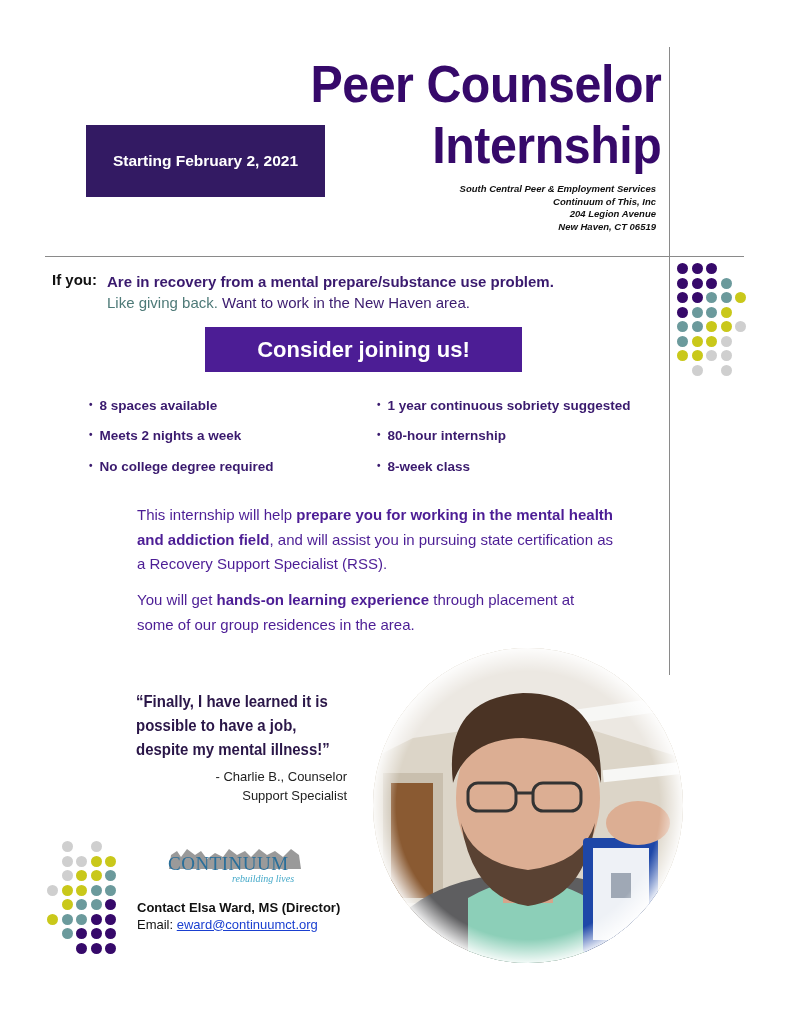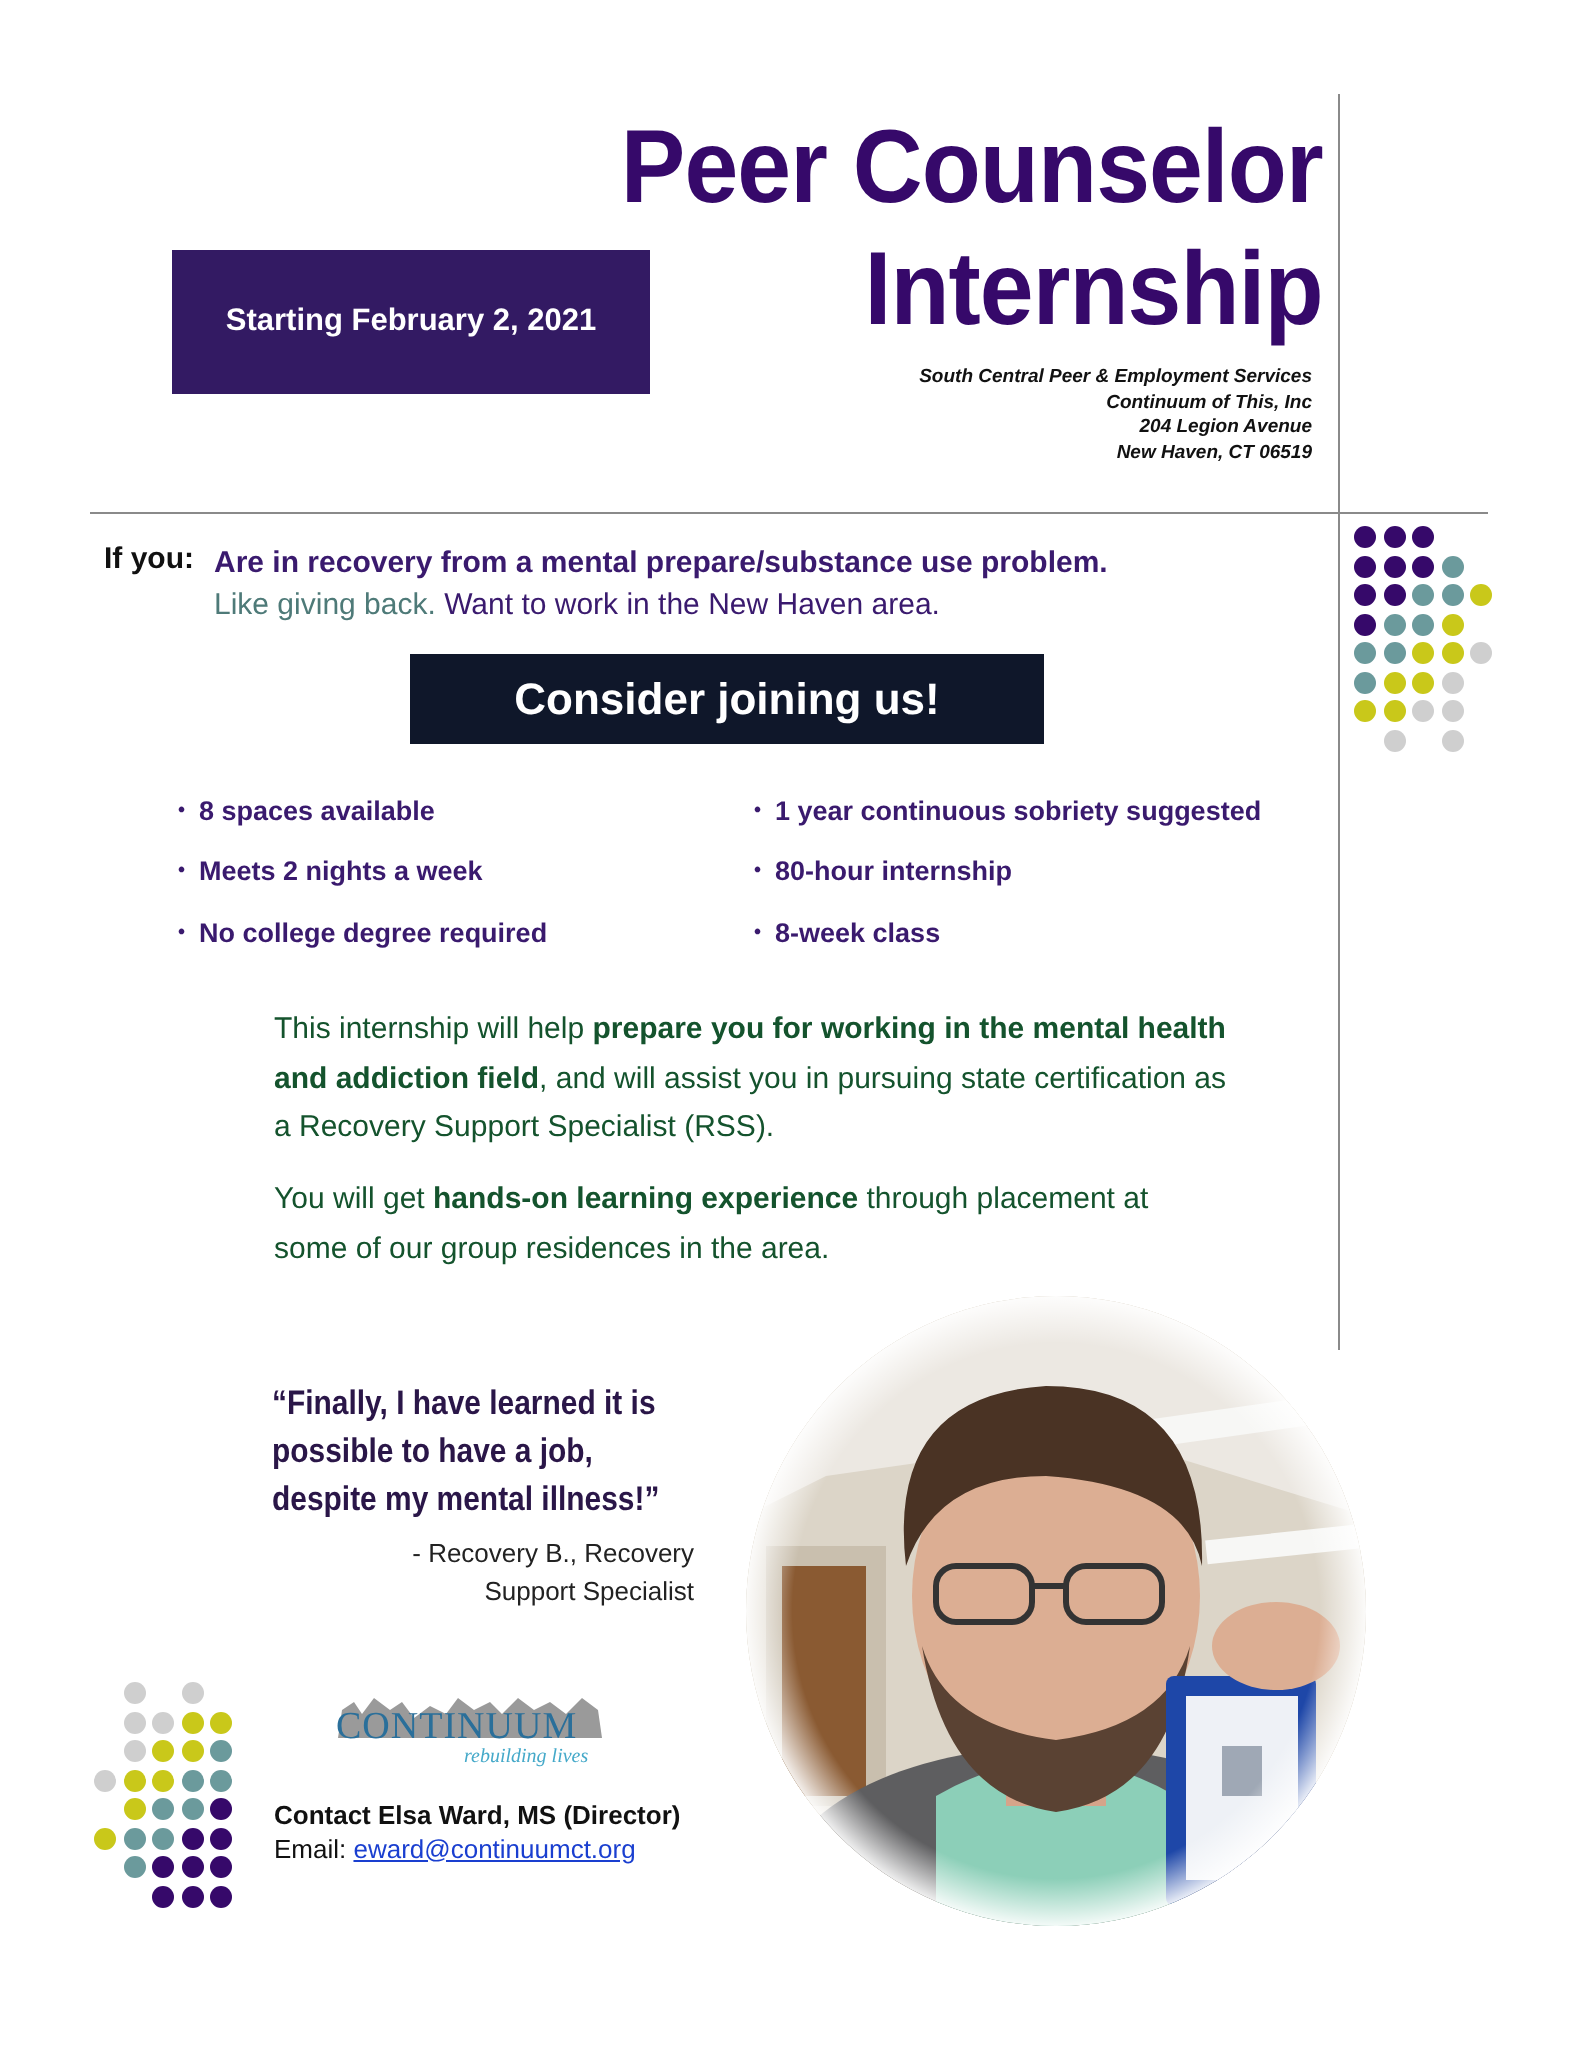--- a/index.html
+++ b/index.html
@@ -30,30 +30,30 @@
     font-size: 9.5px; line-height: 12.5px; color: #111;
   }
 
   .ifyou-label { left: 52px; top: 271px; font-weight: bold; font-size: 15px; color: #111; }
   .ifyou-line1 { left: 107px; top: 273px; font-weight: bold; font-size: 15px; color: #3a1a6e; white-space: nowrap; }
   .ifyou-line2 { left: 107px; top: 294px; font-weight: normal; font-size: 15px; white-space: nowrap; }
   .teal-text { color: #4e7a78; }
   .purple-text { color: #3a1a6e; }
 
   .cta {
-    left: 205px; top: 327px; width: 317px; height: 45px; background: #0f172a;
+    left: 205px; top: 327px; width: 317px; height: 45px; background: #4c1d95;
     display: flex; align-items: center; justify-content: center; border: none; cursor: pointer;
   }
   .cta span { color: #fff; font-weight: bold; font-size: 22px; }
 
   .bullets { font-weight: bold; font-size: 13.5px; color: #3a1a6e; }
   .bullet-item { position: absolute; white-space: nowrap; }
   .bullet-item::before { content: "\2022"; font-size: 10px; margin-right: 7px; position: relative; top: -2px; }
 
-  .body-para { left: 137px; width: 480px; font-size: 15px; line-height: 24.5px; color: #14532d; }
+  .body-para { left: 137px; width: 480px; font-size: 15px; line-height: 24.5px; color: #4c1d95; }
   .body-para b { font-weight: bold; }
   .p1 { top: 503px; }
   .p2 { top: 576px; margin-top: 12px; }
 
   .quote {
     left: 136px; top: 690px; width: 240px; font-weight: bold; font-size: 17px; line-height: 24px;
     color: #2a1648; font-family: "Liberation Sans", sans-serif; transform: scaleX(0.88); transform-origin: left top;
   }
   .attrib { left: 190px; top: 768px; width: 157px; text-align: right; font-size: 13px; line-height: 18.5px; color: #222; }
 
@@ -179,21 +179,21 @@
 
 <div class="abs body-para p1">
   <span>This internship will help </span><b>prepare you for working in the mental health and addiction field</b><span>, and will assist you in pursuing state certification as a Recovery Support Specialist (RSS).</span>
 </div>
 <div class="abs body-para p2" style="width:470px;">
   <span>You will get </span><b>hands-on learning experience</b><span> through placement at some of our group residences in the area.</span>
 </div>
 
 <div class="abs quote">“Finally, I have learned it is possible to have a job, despite my mental illness!”</div>
 <div class="abs attrib">
-  <div>- Recovery B., Recovery</div>
+  <div>- Charlie B., Counselor</div>
   <div>Support Specialist</div>
 </div>
 
 <div class="abs photo">
   <svg width="310" height="315" viewBox="0 0 310 315">
     <defs>
       <radialGradient id="fade" cx="50%" cy="50%" r="50%">
         <stop offset="85%" stop-color="#fff" stop-opacity="0"></stop>
         <stop offset="100%" stop-color="#fff" stop-opacity="0.9"></stop>
       </radialGradient>

